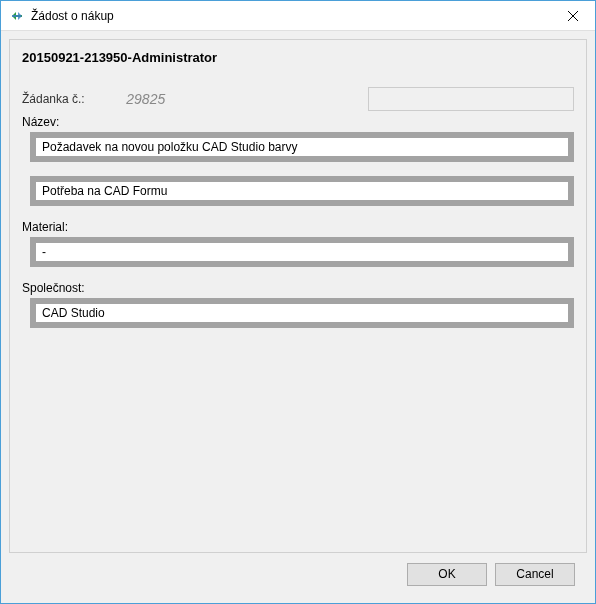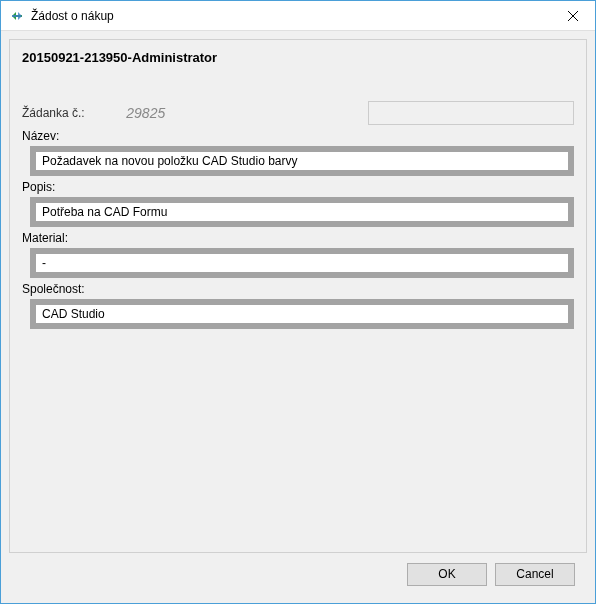--- a/index.html
+++ b/index.html
@@ -63,21 +63,21 @@
       flex: 1;
       border: 1px solid #d0d0d0;
       background: #f0f0f0;
       padding: 10px 12px;
       position: relative;
     }
     .header-text {
       font-weight: bold;
       font-size: 13px;
       color: #000;
-      margin-bottom: 36px;
+      margin-bottom: 22px;
     }
     .row-inline {
       display: flex;
       align-items: center;
       margin-bottom: 4px;
       gap: 16px;
     }
     .label-req {
       width: 90px;
       font-size: 12px;
@@ -98,21 +98,21 @@
     }
     .not-found {
       font-style: italic;
       color: #888;
       font-size: 12px;
       margin-left: 90px;
       margin-top: 2px;
       margin-bottom: 50px;
     }
     .field-group {
-      margin-bottom: 4px;
+      margin-bottom: 14px;
     }
     .field-label {
       font-size: 12px;
       color: #000;
       margin-bottom: 3px;
       display: block;
     }
     .text-input {
       width: 100%;
       height: 22px;
@@ -174,21 +174,20 @@
         <span class="req-number">29825</span>
         <div class="top-disabled-input"></div>
       </div>
 
       <div class="field-group">
         <span class="field-label">Název:</span>
         <input type="text" class="text-input" value="Požadavek na novou položku CAD Studio barvy" style="">
       </div>
 
       <div class="field-group">
-        <span class="field-label">Popis:</span>
         <input type="text" class="text-input" value="Potřeba na CAD Formu" style="">
       </div>
 
       <div class="field-group">
         <span class="field-label">Material:</span>
         <input type="text" class="text-input" value="-" style="">
       </div>
 
       <div class="field-group">
         <span class="field-label">Společnost:</span>

